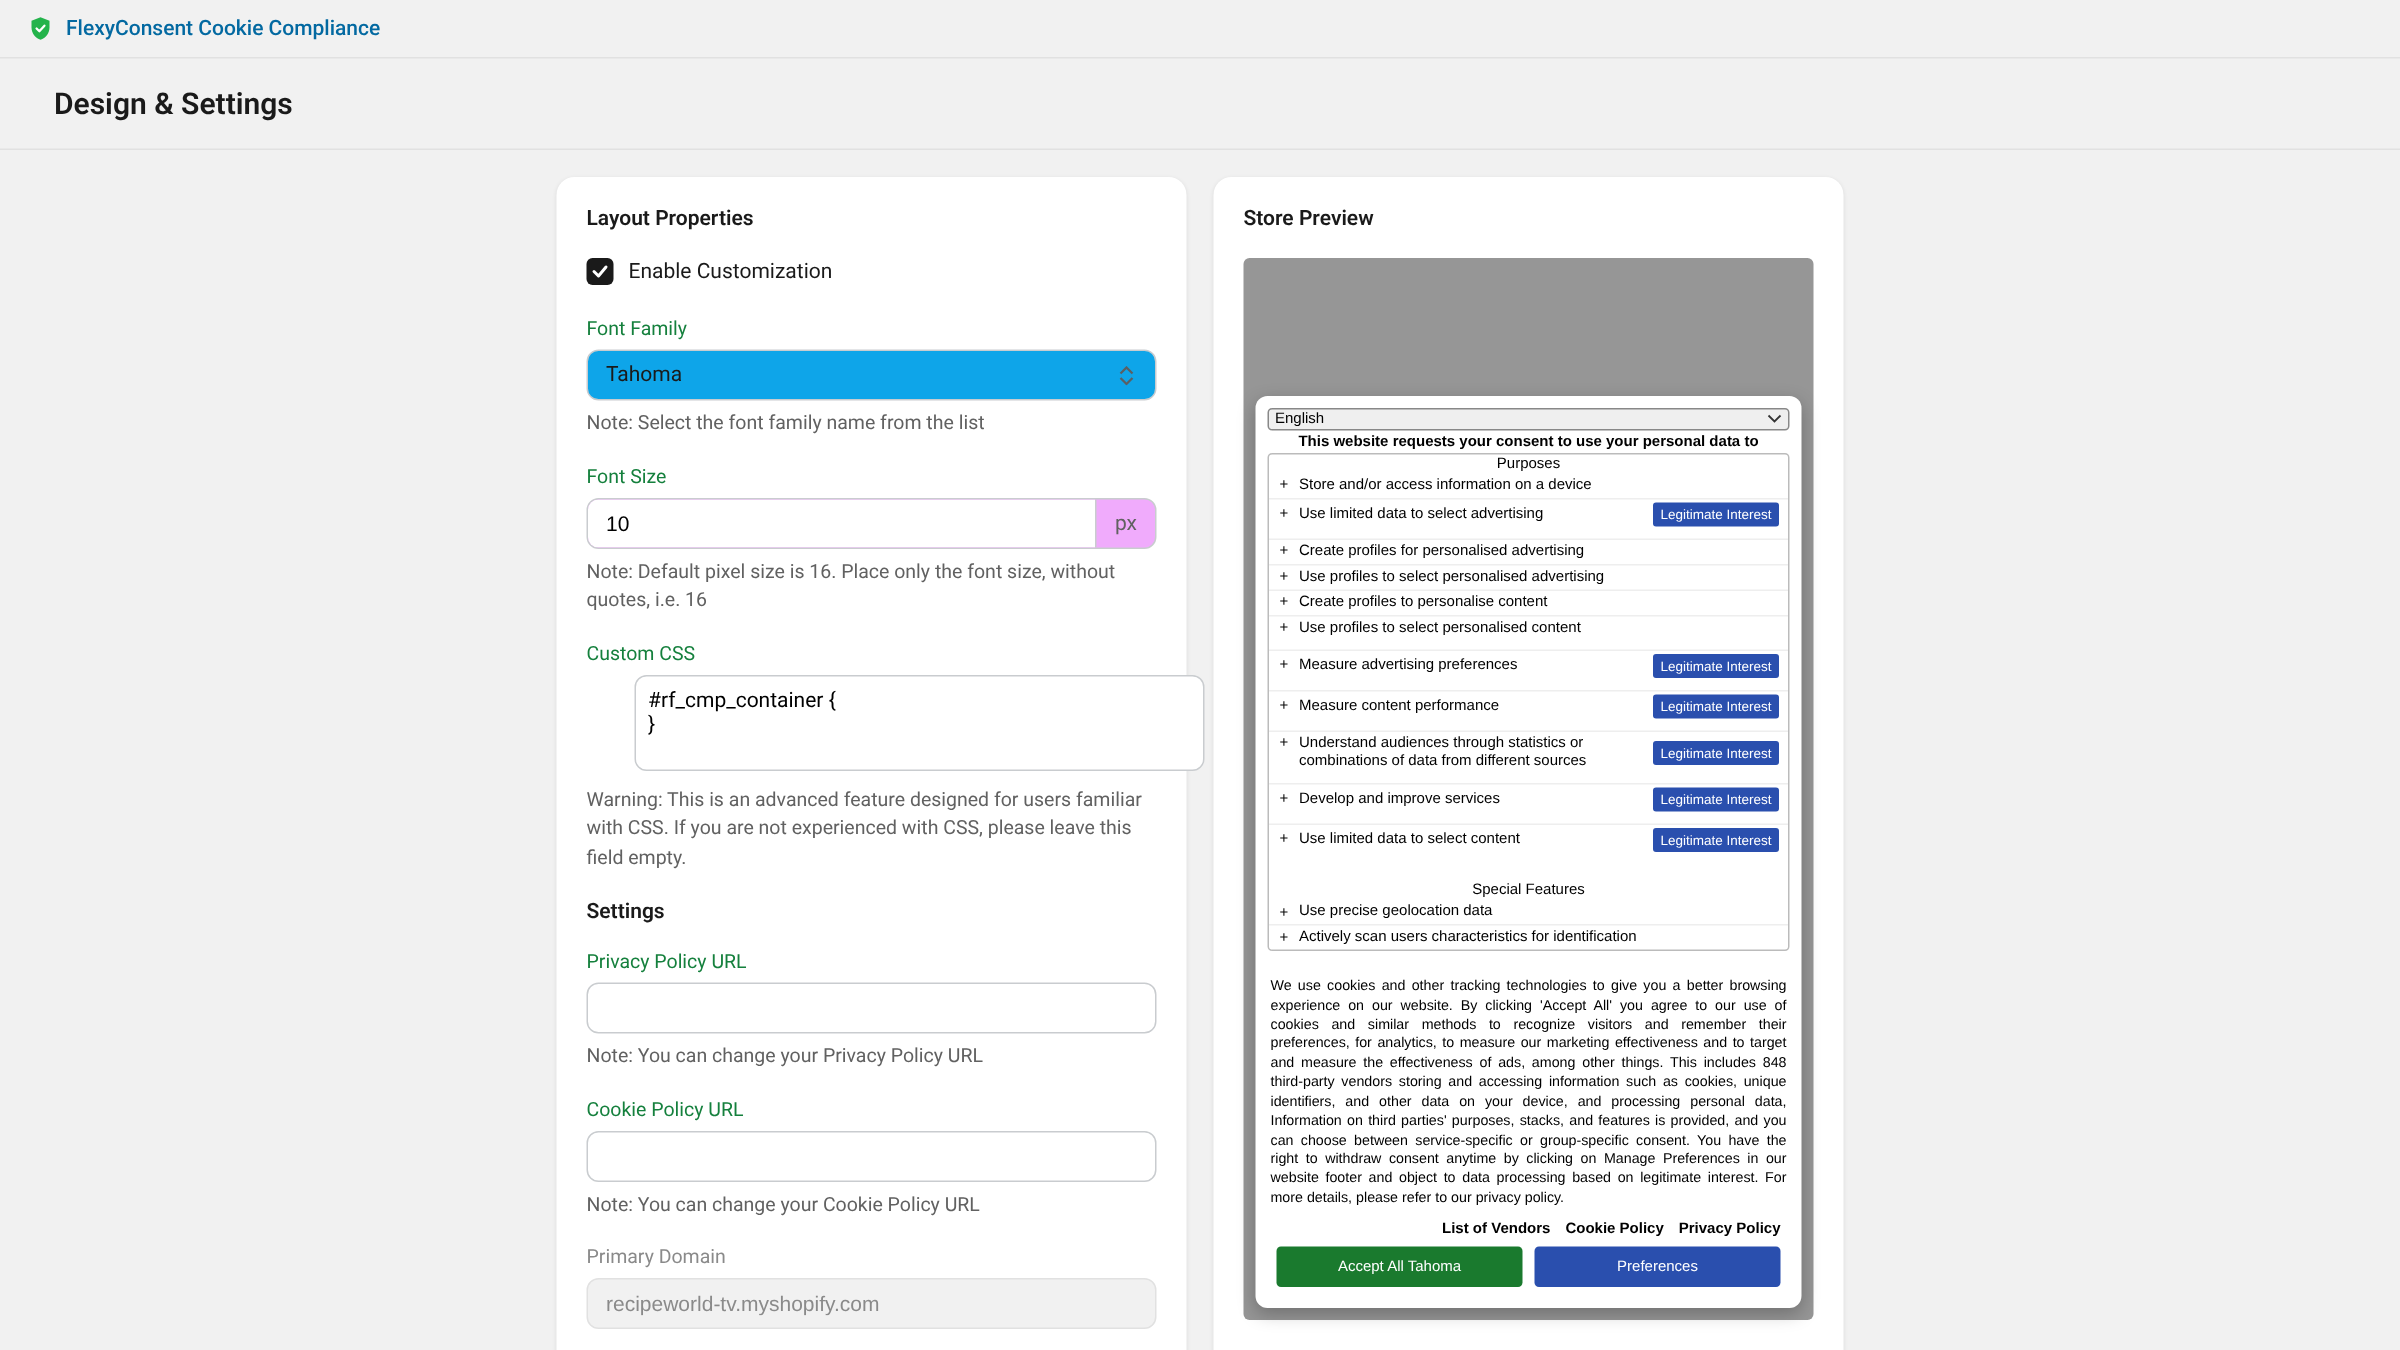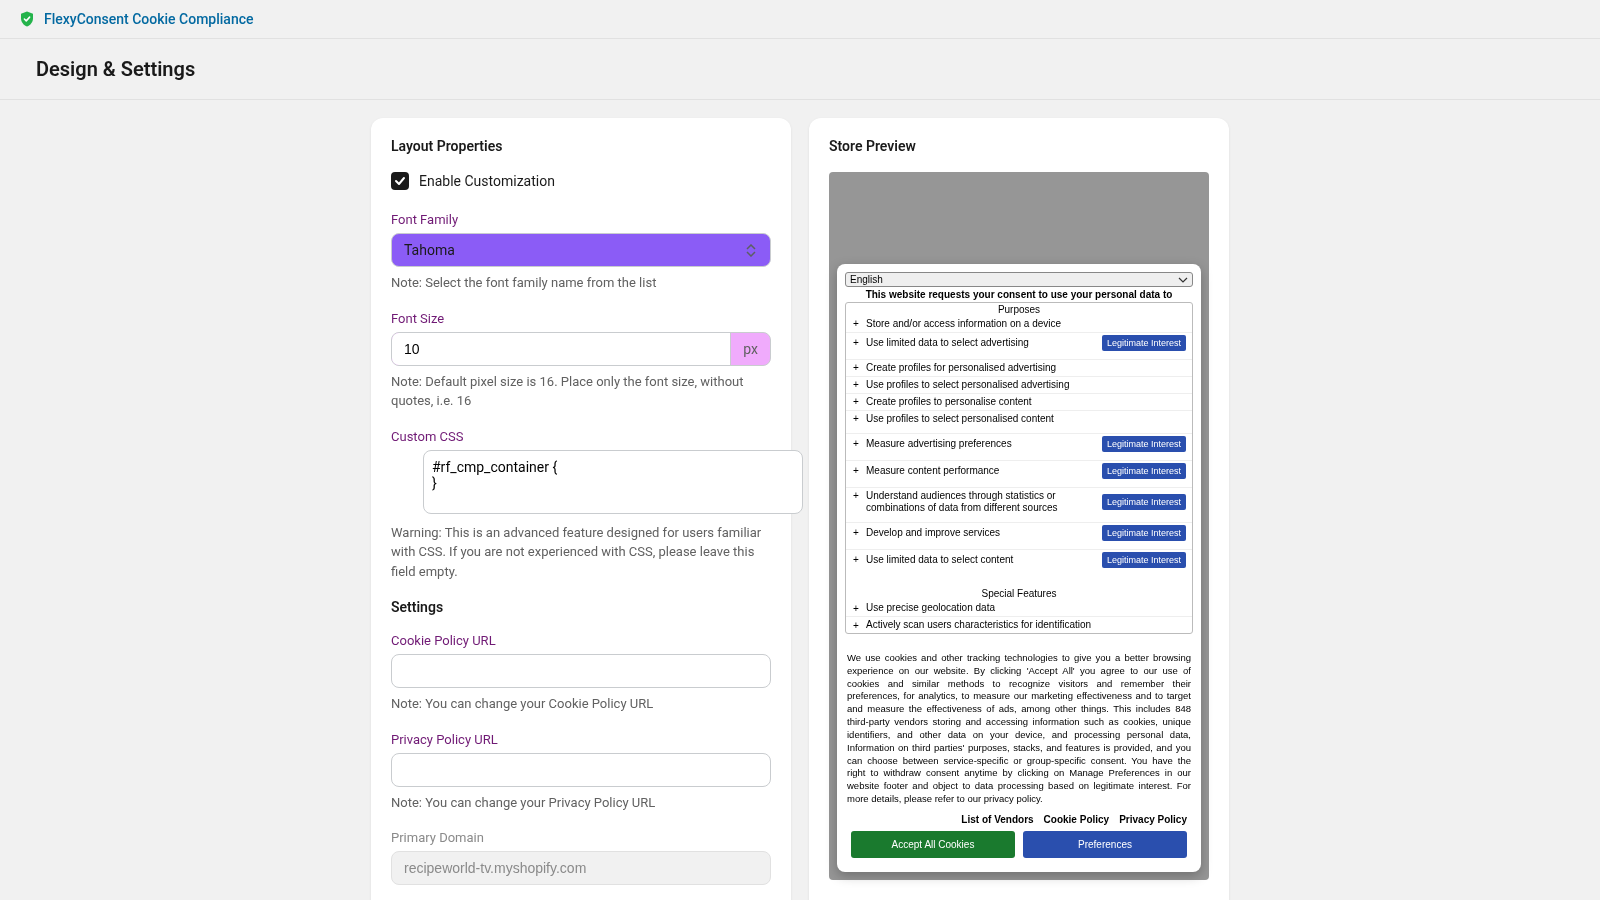--- a/index.html
+++ b/index.html
@@ -53,21 +53,21 @@
   .right-card { width: 420px; }
   .section-title {
     font-size: 14px;
     font-weight: 600;
     margin-bottom: 18px;
   }
   .field-group { margin-bottom: 18px; }
   .field-label {
     font-size: 13px;
     font-weight: 400;
-    color: #701a75;
+    color: #15803d;
     margin-bottom: 6px;
     display: block;
   }
   .checkbox-row {
     display: flex;
     align-items: center;
     gap: 10px;
     margin-bottom: 22px;
   }
   .checkbox {
@@ -83,21 +83,21 @@
   .checkbox svg { width: 12px; height: 12px; }
   .select-wrap {
     position: relative;
     border: 1px solid #c9cccf;
     border-radius: 8px;
     padding: 8px 12px;
     display: flex;
     align-items: center;
     justify-content: space-between;
     cursor: pointer;
-    background: #8b5cf6;
+    background: #0ea5e9;
   }
   .stepper-icon {
     width: 12px;
     display: flex;
     flex-direction: column;
     gap: 1px;
   }
   .stepper-icon svg { width: 10px; height: 6px; }
   .note {
     font-size: 13px;
@@ -322,29 +322,29 @@
     <div class="field-group">
       <label class="field-label">Custom CSS</label>
       <textarea class="css-area" style="">#rf_cmp_container {
 }</textarea>
       <div class="note">Warning: This is an advanced feature designed for users familiar with CSS. If you are not experienced with CSS, please leave this field empty.</div>
     </div>
 
     <div class="section-title">Settings</div>
 
     <div class="field-group">
+      <label class="field-label">Privacy Policy URL</label>
+      <input class="plain-input" type="text" value="" style="">
+      <div class="note">Note: You can change your Privacy Policy URL</div>
+    </div>
+
+    <div class="field-group">
       <label class="field-label">Cookie Policy URL</label>
       <input class="plain-input" type="text" value="" style="">
       <div class="note">Note: You can change your Cookie Policy URL</div>
-    </div>
-
-    <div class="field-group">
-      <label class="field-label">Privacy Policy URL</label>
-      <input class="plain-input" type="text" value="" style="">
-      <div class="note">Note: You can change your Privacy Policy URL</div>
     </div>
 
     <div class="field-group">
       <label class="field-label disabled">Primary Domain</label>
       <input class="plain-input disabled" type="text" disabled="" value="recipeworld-tv.myshopify.com" style="">
     </div>
   </div>
 
   <div class="card right-card">
     <div class="section-title">Store Preview</div>
@@ -459,21 +459,21 @@
 
         <div class="consent-body">We use cookies and other tracking technologies to give you a better browsing experience on our website. By clicking 'Accept All' you agree to our use of cookies and similar methods to recognize visitors and remember their preferences, for analytics, to measure our marketing effectiveness and to target and measure the effectiveness of ads, among other things. This includes 848 third-party vendors storing and accessing information such as cookies, unique identifiers, and other data on your device, and processing personal data, Information on third parties' purposes, stacks, and features is provided, and you can choose between service-specific or group-specific consent. You have the right to withdraw consent anytime by clicking on Manage Preferences in our website footer and object to data processing based on legitimate interest. For more details, please refer to our privacy policy.</div>
 
         <div class="links-row">
           <span>List of Vendors</span>
           <span>Cookie Policy</span>
           <span>Privacy Policy</span>
         </div>
 
         <div class="btn-row">
-          <div class="big-btn btn-accept">Accept All Cookies</div>
+          <div class="big-btn btn-accept">Accept All Tahoma</div>
           <div class="big-btn btn-pref">Preferences</div>
         </div>
 
       </div>
     </div>
   </div>
 
 </div>
 
 </body></html>

